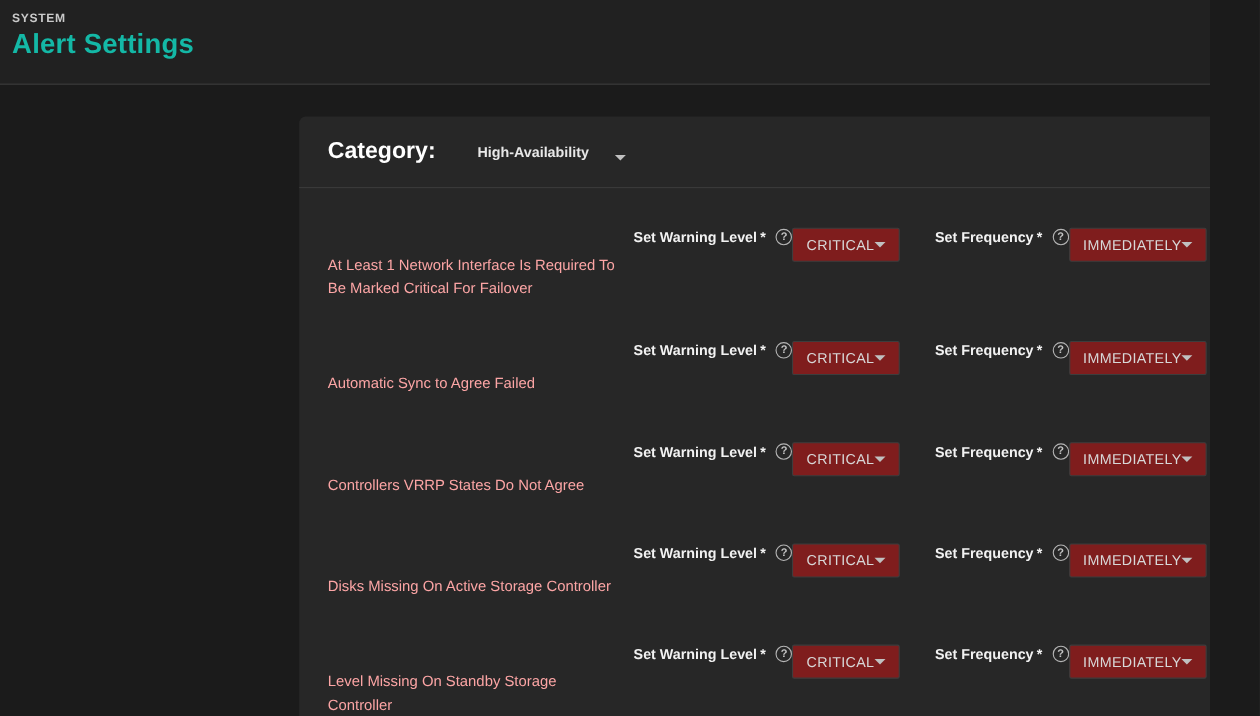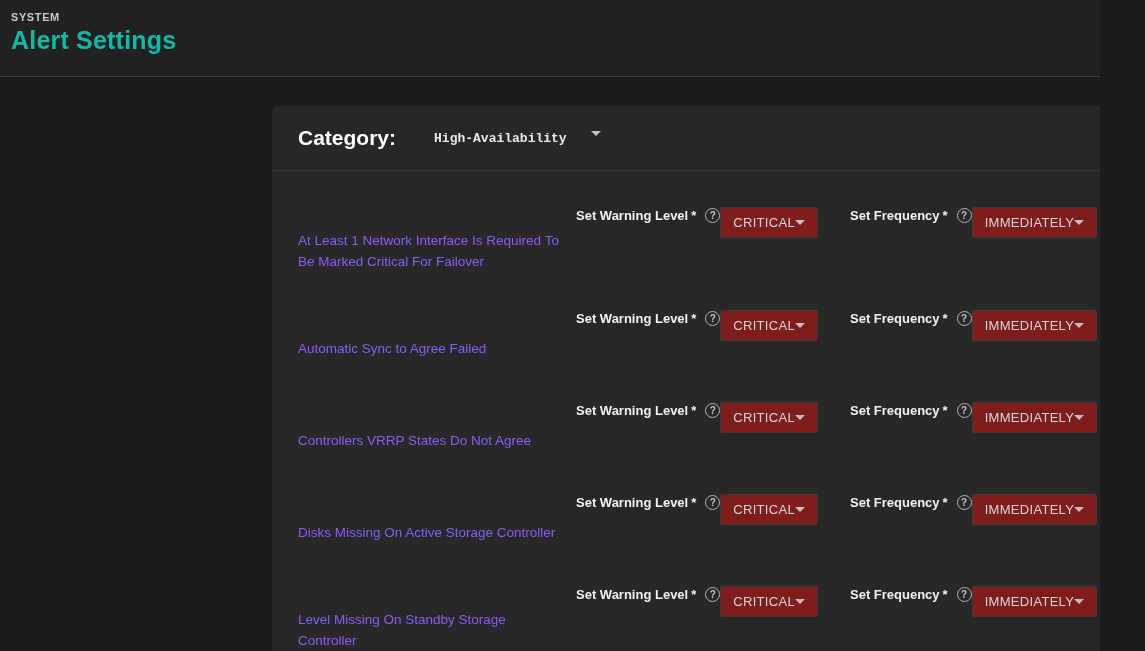--- a/index.html
+++ b/index.html
@@ -51,24 +51,24 @@
   .cat-label {
     font-size: 21px;
     font-weight: 700;
     color: #ffffff;
     margin-right: 38px;
   }
   .cat-select {
     background: none;
     border: none;
     display: inline-flex;
-    align-items: flex-start;
+    align-items: flex-end;
     gap: 24px;
     cursor: pointer;
-    font-family: Liberation Mono, monospace;
+    font-family: Liberation Sans, sans-serif;
   }
   .cat-select .cat-value {
     font-size: 13px;
     font-weight: 700;
     color: #e8e8e8;
   }
   .caret {
     width: 0; height: 0;
     border-left: 5px solid transparent;
     border-right: 5px solid transparent;
@@ -83,21 +83,21 @@
     column-gap: 16px;
     margin-bottom: 38px;
   }
   .row-title {
     padding-top: 23px;
     min-height: 54px;
     display: flex;
     align-items: center;
     font-size: 13.5px;
     line-height: 21px;
-    color: #8b5cf6;
+    color: #fca5a5;
   }
   .field { display: flex; }
   .field-label {
     display: flex;
     align-items: center;
     height: 17px;
     margin-bottom: 6px;
     font-size: 13px;
     font-weight: 700;
     color: #f2f2f2;

